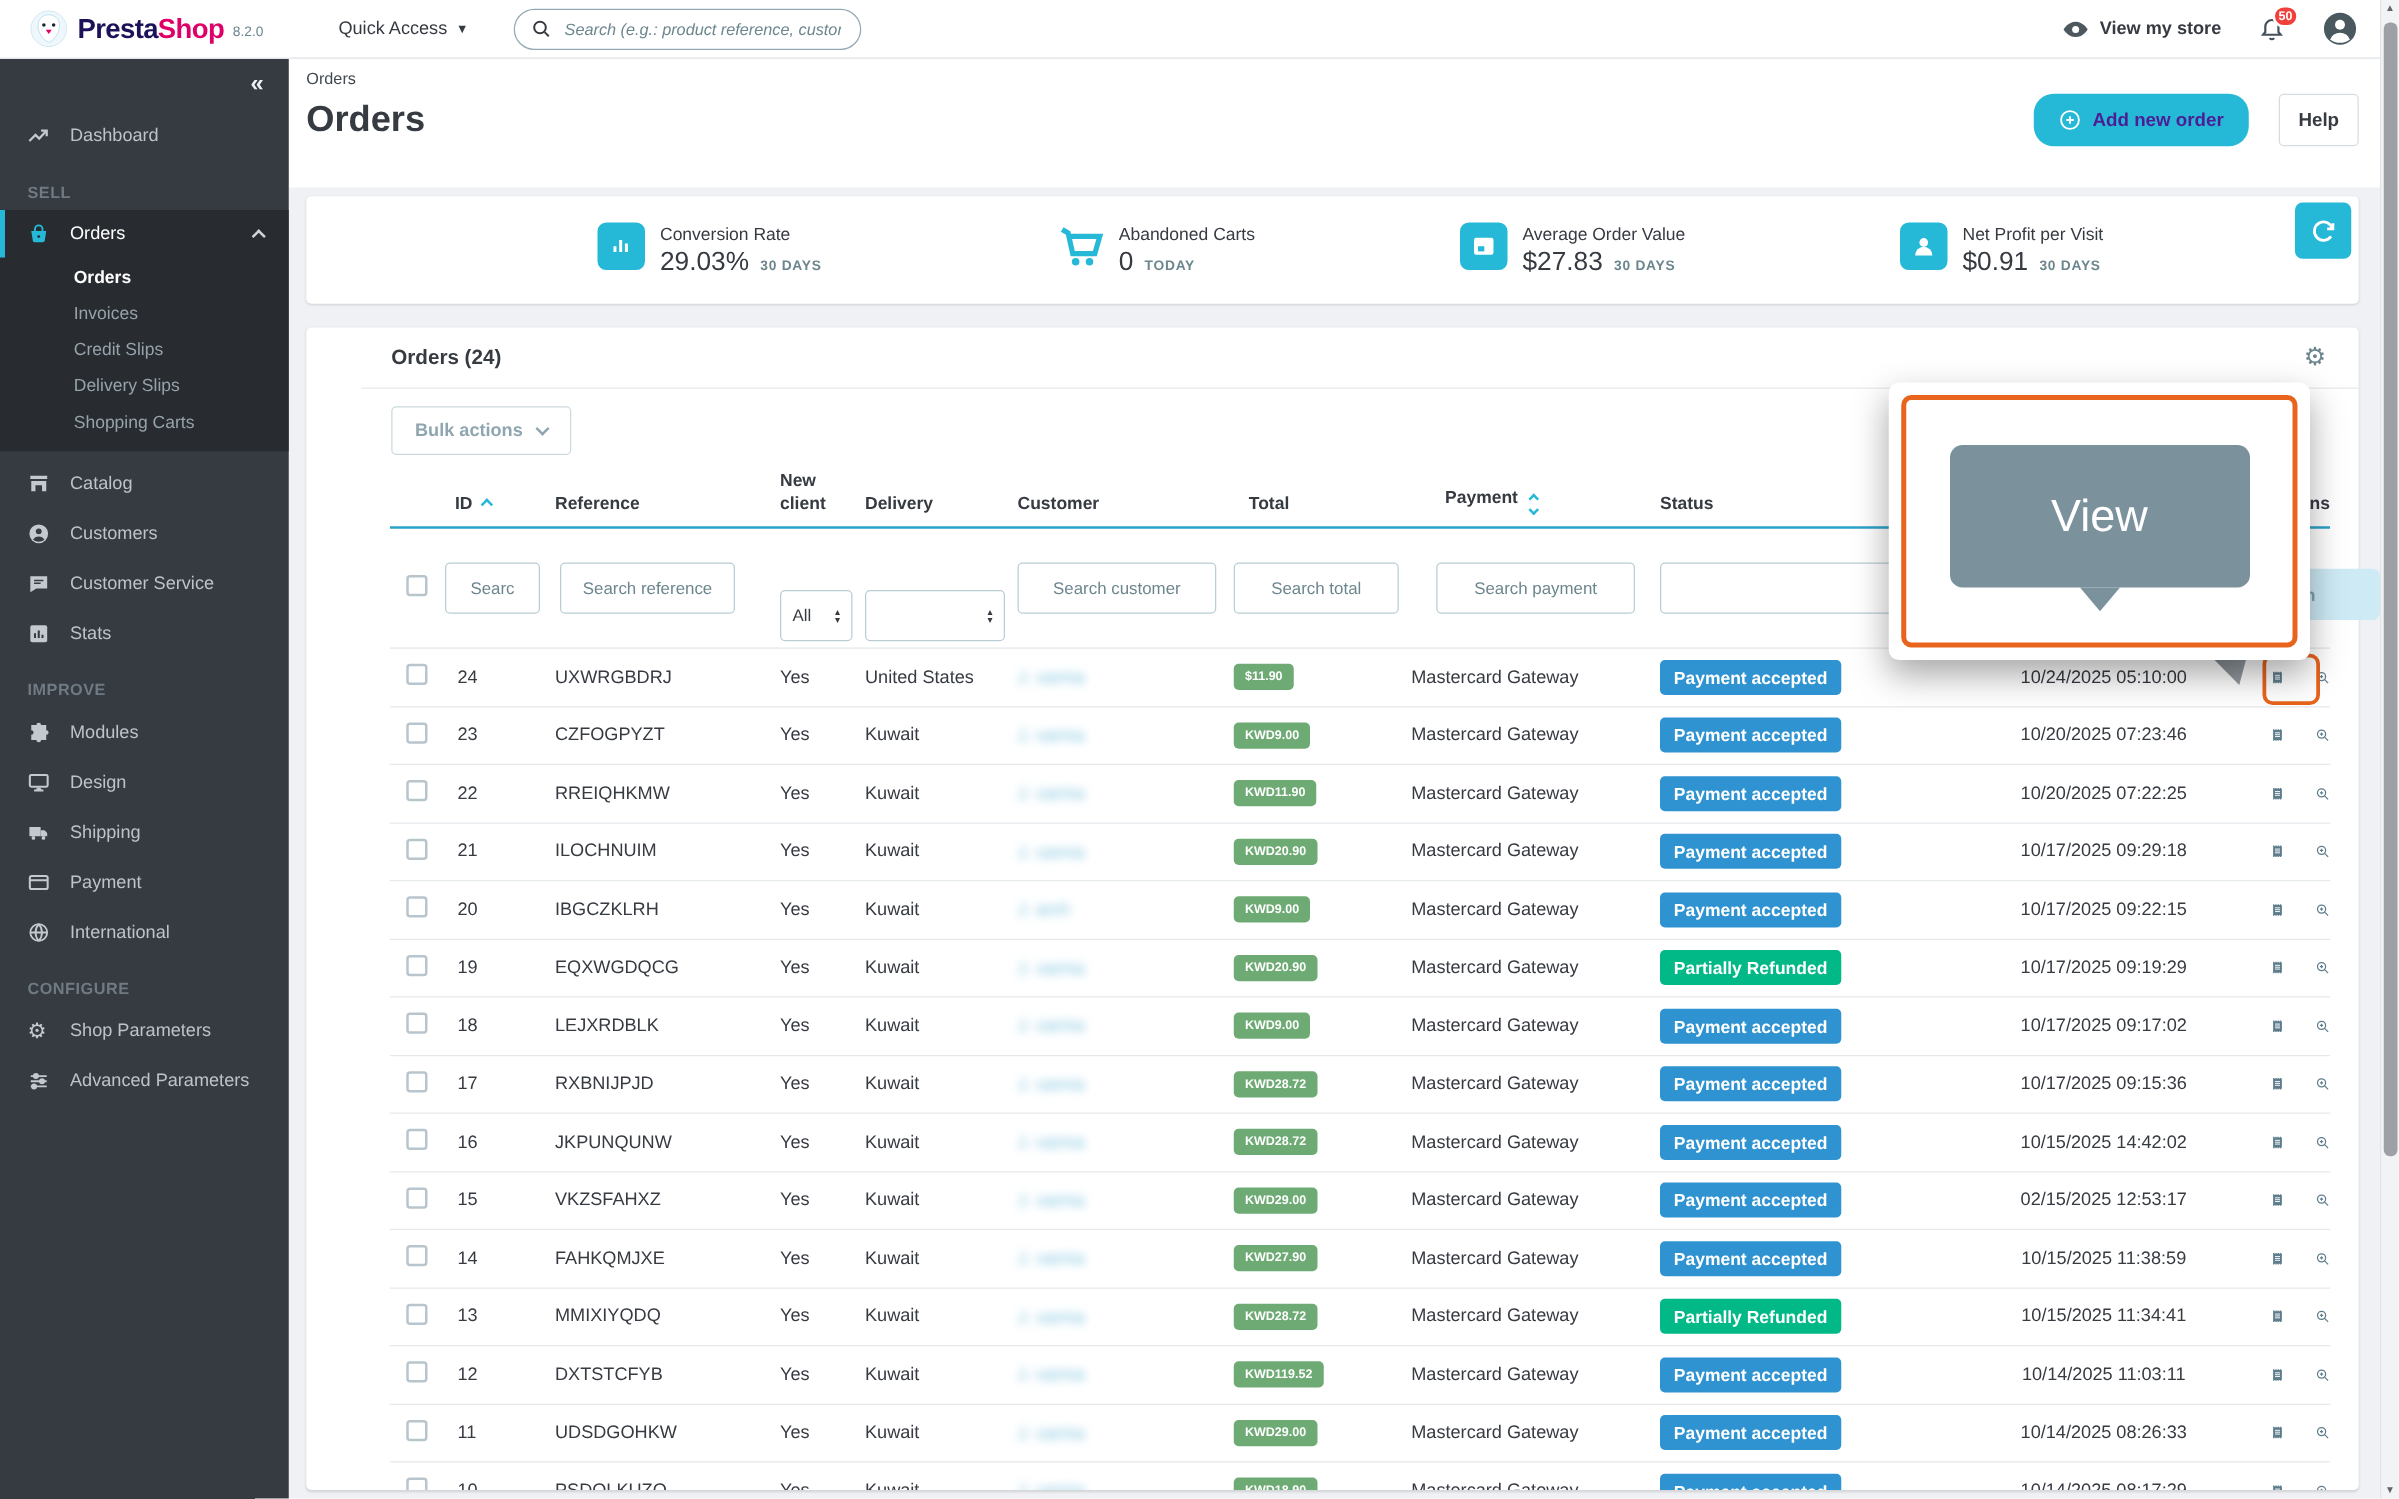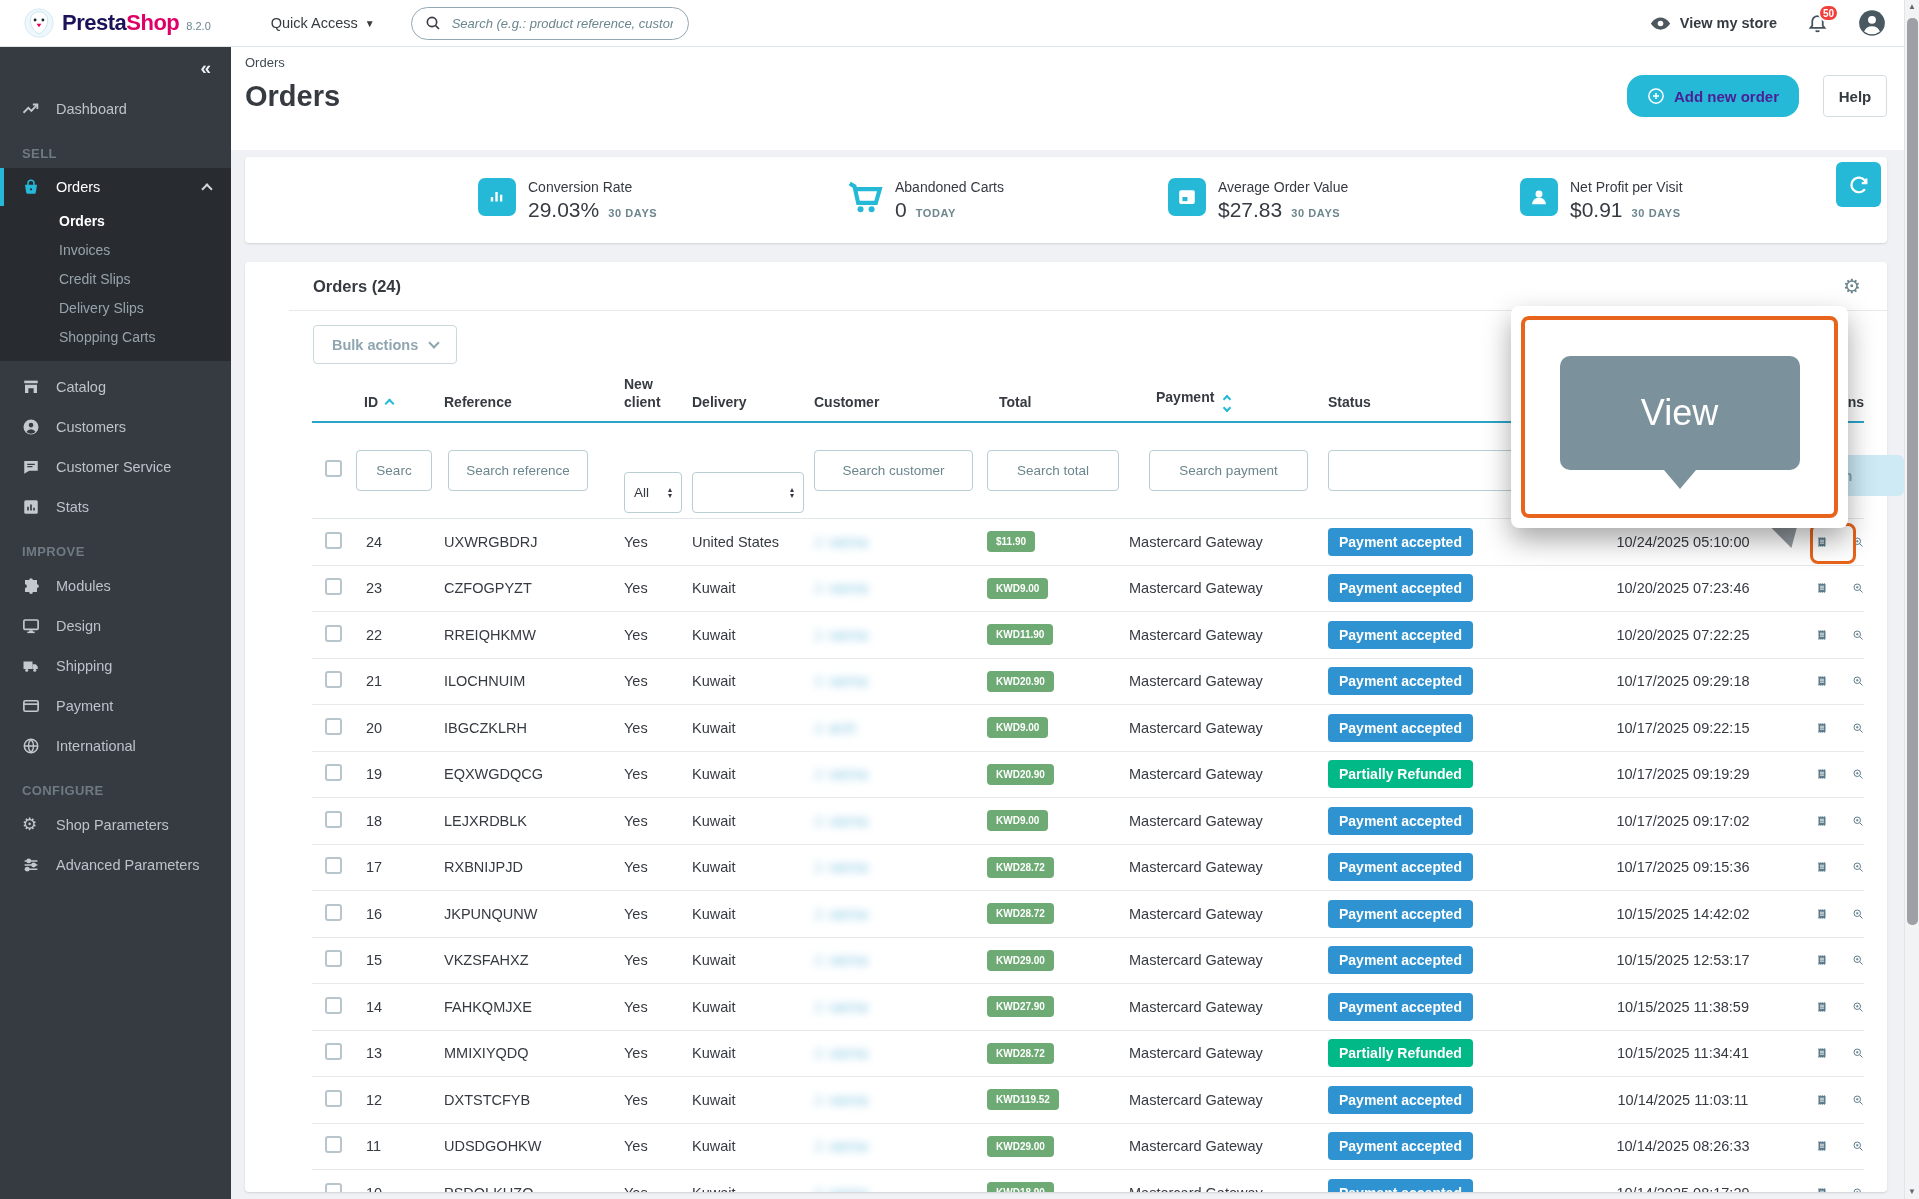--- a/index.html
+++ b/index.html
@@ -857,21 +857,21 @@
   <div class="tgrid trow">
     <div><span class="checkbox" style="margin-left:13px;"></span></div>
     <div class="c-id">15</div>
     <div>VKZSFAHXZ</div>
     <div>Yes</div>
     <div>Kuwait</div>
     <div><span class="blurred">J. varma</span></div>
     <div><span class="total-badge">KWD29.00</span></div>
     <div>Mastercard Gateway</div>
     <div><span class="status-badge st-paid">Payment accepted</span></div>
-    <div class="c-date">10/15/2025 12:53:17</div>
+    <div class="c-date">02/15/2025 12:53:17</div>
     <div class="c-actions">
       <span class="act">
                     <svg viewBox="0 0 24 24">
                       <rect x="5" y="4" width="14" height="16" fill="currentColor"></rect>
                       <path d="M8 8.5h8M8 11.5h8M8 14.5h8" stroke="#fff" stroke-width="1.5"></path>
                       <path d="M5 4h14M5 20h14" stroke="currentColor" stroke-width="2.6" stroke-dasharray="2 1.6"></path>
                     </svg>
                   </span>
       <span class="act">
                     <svg viewBox="0 0 24 24" fill="none" stroke="currentColor" stroke-width="2">

